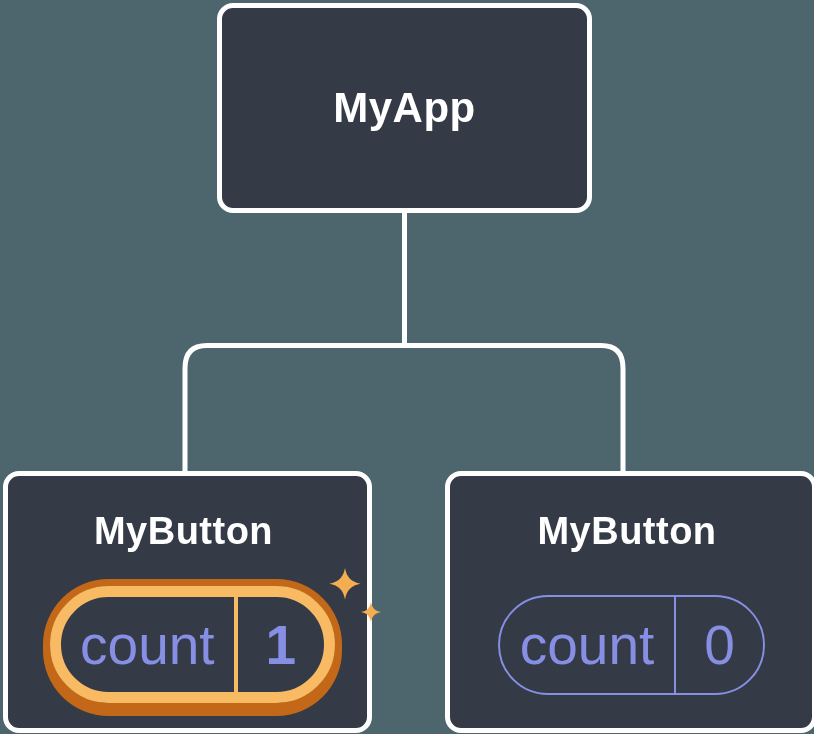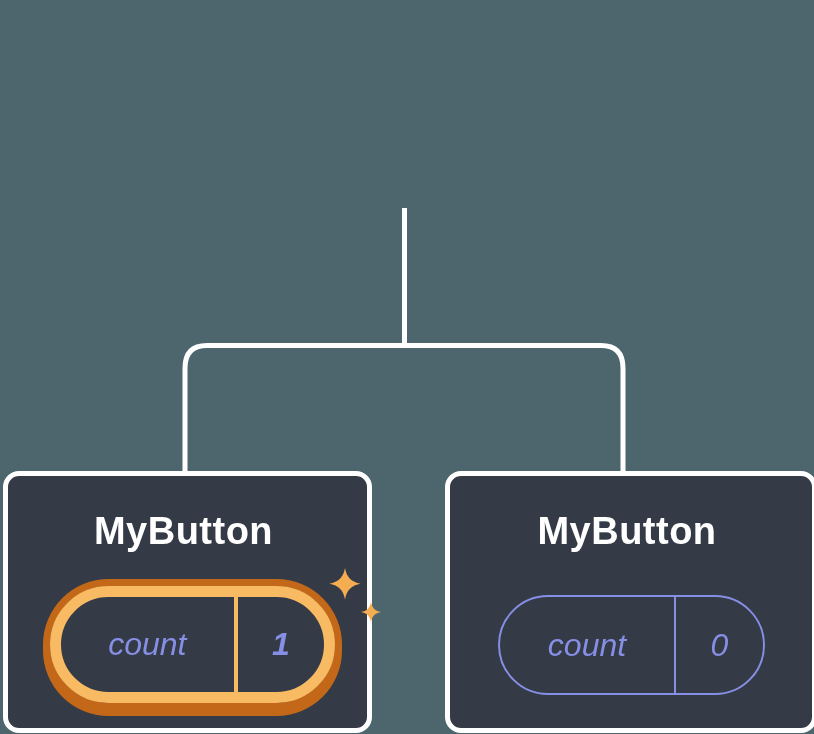--- a/index.html
+++ b/index.html
@@ -50,22 +50,21 @@
   }
   .pill {
     position: absolute;
     box-sizing: border-box;
     display: flex; align-items: stretch;
     border-radius: 999px;
   }
   .pill .cell {
     display: flex; align-items: center; justify-content: center;
     color: var(--purple, #868fe4);
-    font-size: 32px;
-    font-style: italic;
+    font-size: 55px;
   }
   .pill .cell-name  { flex: 2; }
   .pill .cell-value { flex: 1; }
   .pill-plain {
     left: 48px; top: 119px; width: 267px; height: 100px;
     border: 2px solid var(--purple, #868fe4);
   }
   .pill-plain .divider { width: 2px; background: var(--purple, #868fe4); }
   .pill-highlight {
     left: 42px; top: 110px; width: 285px; height: 117px;
@@ -85,20 +84,23 @@
 </head>
 <body>
 
 <div class="canvas">
 
   <svg class="connectors" viewBox="0 0 814 734" aria-hidden="true">
     <path d="M404.5 208 L404.5 348"></path>
     <path d="M185 472 L185 368 Q185 345.5 207 345.5 L601 345.5 Q623 345.5 623 368 L623 472"></path>
   </svg>
 
+  <div class="node node-root">
+    <div class="root-title">MyApp</div>
+  </div>
 
   <div class="node node-child-1">
     <div class="child-title">MyButton</div>
 
     <div class="pill pill-highlight">
       <div class="cell cell-name">count</div>
       <div class="divider"></div>
       <div class="cell cell-value">1</div>
     </div>
 

